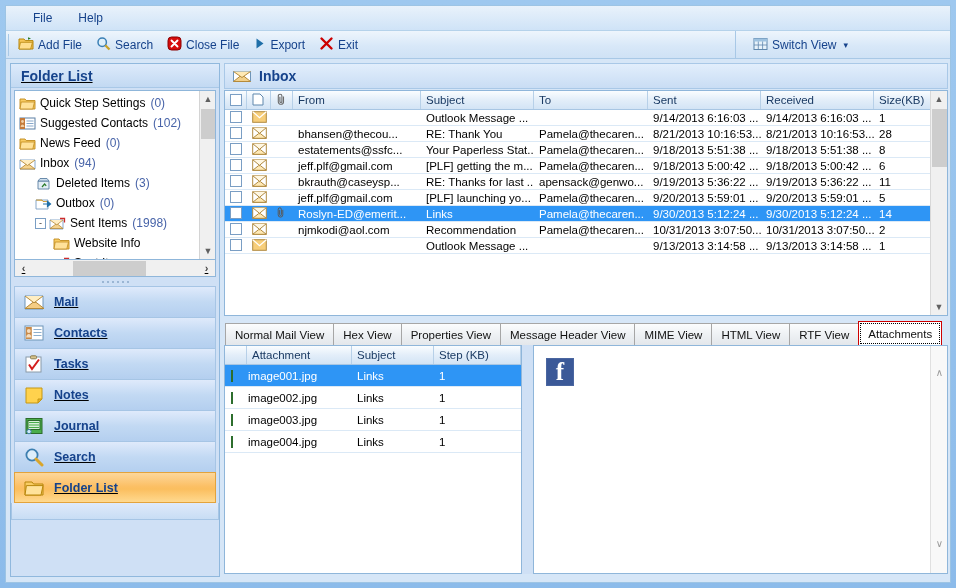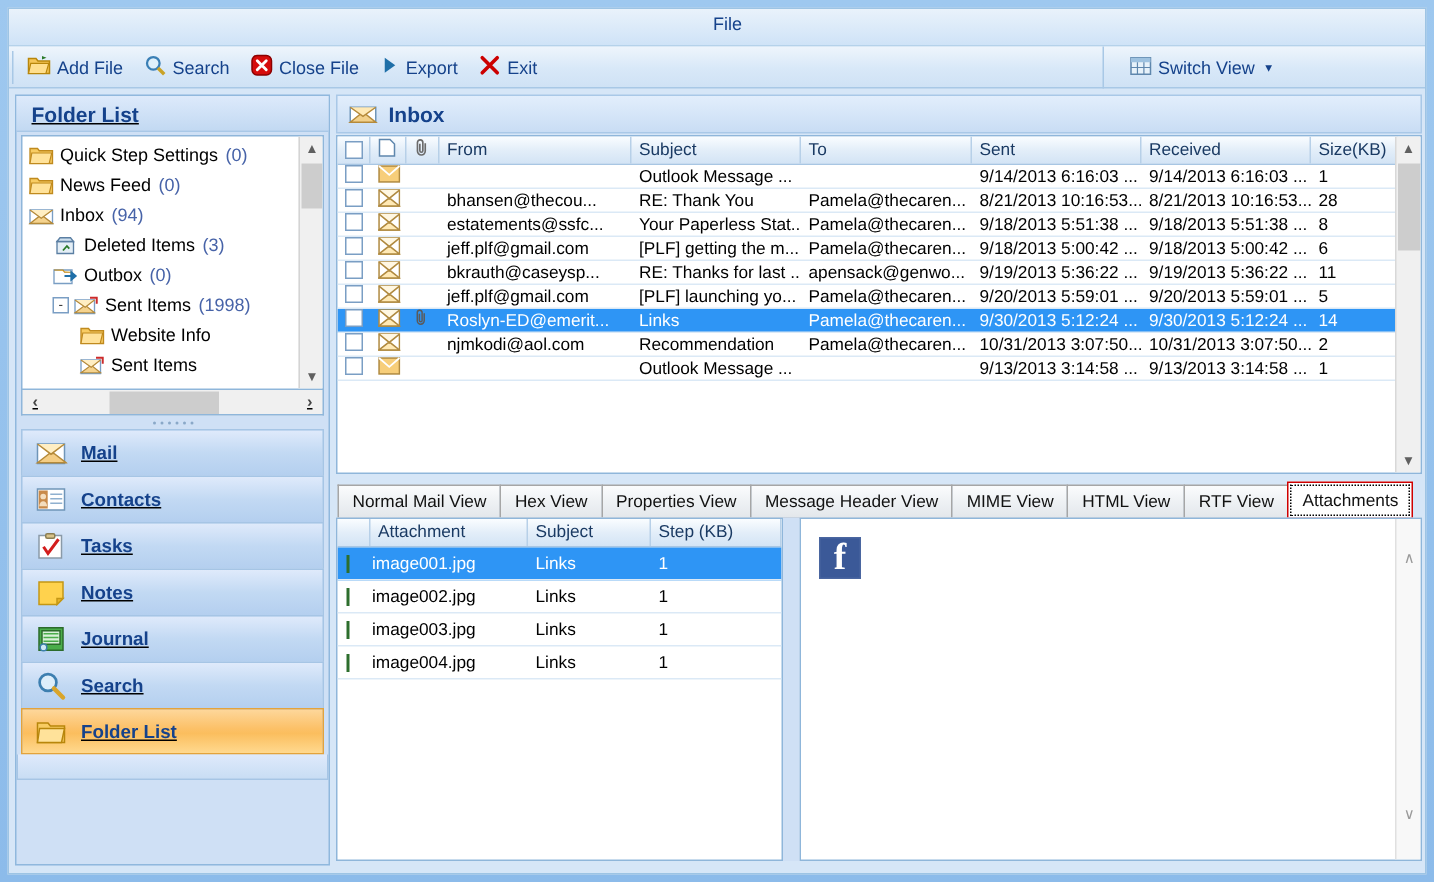--- a/index.html
+++ b/index.html
@@ -26,21 +26,20 @@
   }
 
   
   .menubar {
     position: absolute; left: 0; top: 0;
     width: 944px; height: 25px;
     background: linear-gradient(180deg,#e9f2fb 0%, #cfe3f7 100%);
     border-bottom: 1px solid #b5d2ea;
     display: flex; align-items: center;
     padding-left: 14px;
-    flex-direction: column;
   }
   .menu-item {
     color: #15428b; font-size: 12px;
     padding: 3px 13px; cursor: default;
   }
 
   
   .toolbar {
     position: absolute; left: 0; top: 25px;
     width: 944px; height: 28px;
@@ -370,20 +369,31 @@
 
     <div class="tree-wrap">
       <div class="tree" id="tree">
             <div class="tree-row">
               <span class="ico"><svg width="17" height="15" viewBox="0 0 17 15">
                   <path d="M1 3h5l1.2 1.5H16V13H1z" fill="#f8cc63" stroke="#c08a1e" stroke-width="0.9"></path>
                   <path d="M2.2 6h13.3L13.8 13H1z" fill="#ffe29a" stroke="#c08a1e" stroke-width="0.8"></path>
                 </svg></span>
               <span>Quick Step Settings</span>
               <span class="cnt">(0)</span>
+            </div>
+            <div class="tree-row">
+              <span class="ico"><svg width="17" height="15" viewBox="0 0 17 15">
+                  <rect x="1" y="2" width="15" height="11" fill="#fff" stroke="#5b7fa3" stroke-width="1"></rect>
+                  <rect x="1" y="2" width="5" height="11" fill="#c47a3a"></rect>
+                  <circle cx="3.5" cy="5.5" r="1.4" fill="#f0d0a8"></circle>
+                  <path d="M1.6 11c0-1.6 1-2.5 1.9-2.5S5.4 9.4 5.4 11z" fill="#f0d0a8"></path>
+                  <path d="M7.5 5h7M7.5 7.5h7M7.5 10h7" stroke="#7a9ec4" stroke-width="0.9"></path>
+                </svg></span>
+              <span>Suggested Contacts</span>
+              <span class="cnt">(102)</span>
             </div>
             <div class="tree-row">
               <span class="ico"><svg width="17" height="15" viewBox="0 0 17 15">
                   <path d="M1 3h5l1.2 1.5H16V13H1z" fill="#f8cc63" stroke="#c08a1e" stroke-width="0.9"></path>
                   <path d="M2.2 6h13.3L13.8 13H1z" fill="#ffe29a" stroke="#c08a1e" stroke-width="0.8"></path>
                 </svg></span>
               <span>News Feed</span>
               <span class="cnt">(0)</span>
             </div>
             <div class="tree-row">

